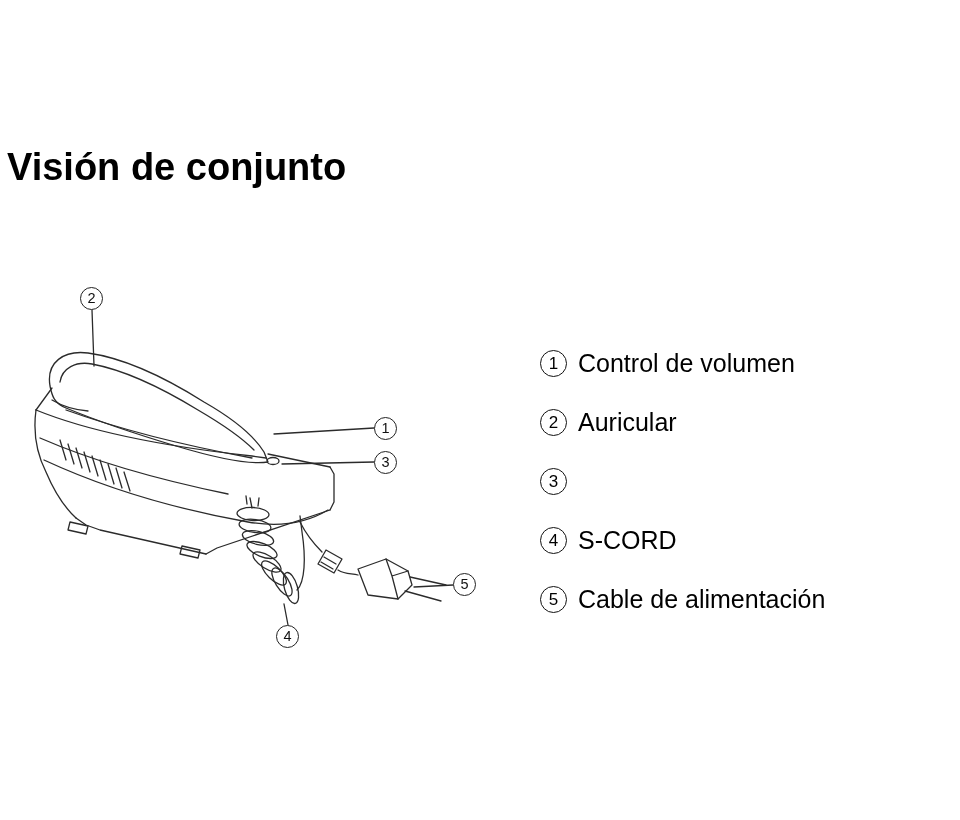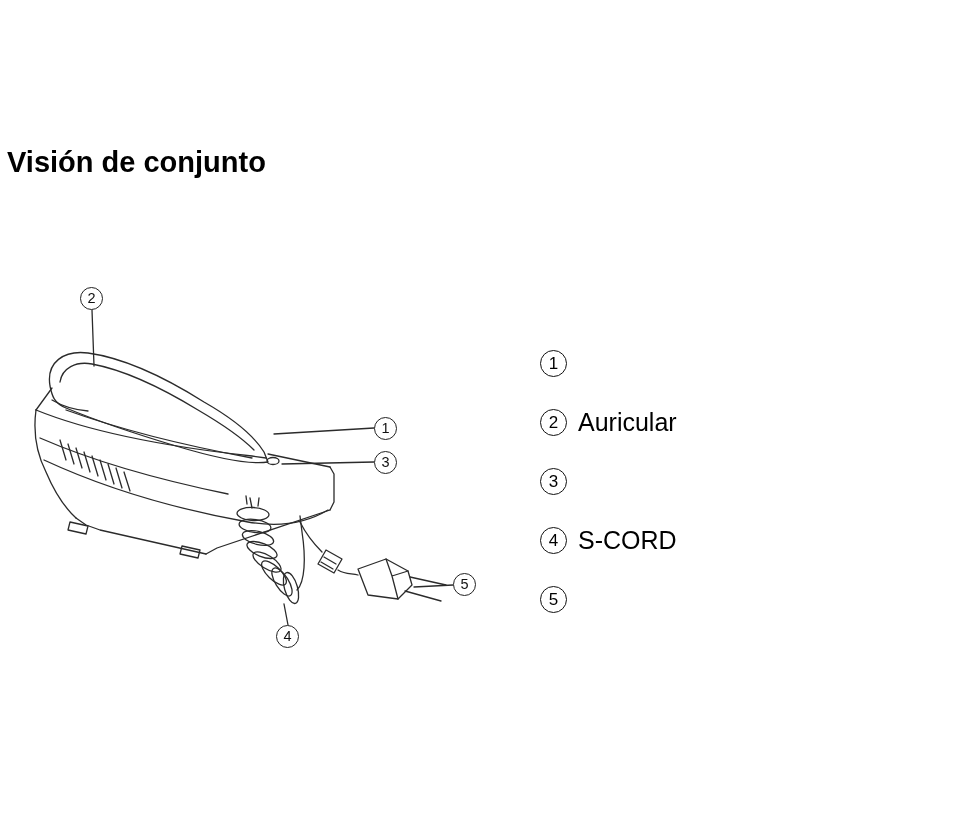--- a/index.html
+++ b/index.html
@@ -2,21 +2,21 @@
 <html><head>
 <meta charset="utf-8">
 <style>
   html,body{margin:0;padding:0;}
   body{
     width:960px;height:820px;background:#ffffff;position:relative;
     font-family:"Liberation Sans",sans-serif;color:#000;overflow:hidden;
   }
   .title{
     position:absolute;left:7px;top:146px;margin:0;
-    font-size:29px;font-weight:700;color:#000;
+    font-size:38px;font-weight:700;color:#000;
   }
   .diagram{position:absolute;left:0;top:260px;width:500px;height:420px;}
   .diagram svg{position:absolute;left:0;top:0;}
   .callout{
     position:absolute;width:23px;height:23px;box-sizing:border-box;
     border:1.5px solid #222;border-radius:50%;background:#fff;
     display:flex;align-items:center;justify-content:center;
     font-size:14.5px;color:#111;line-height:1;
   }
   .legend{
@@ -115,28 +115,30 @@
   <div class="callout" style="left:80px;top:27px;">2</div>
   <div class="callout" style="left:374px;top:157px;">1</div>
   <div class="callout" style="left:374px;top:191px;">3</div>
   <div class="callout" style="left:276px;top:365px;">4</div>
   <div class="callout" style="left:453px;top:313px;">5</div>
 </div>
 
 <div class="legend">
   <div class="legend-item">
     <span class="badge">1</span>
+    <span class="legend-label">Control de volumen</span>
   </div>
   <div class="legend-item">
     <span class="badge">2</span>
     <span class="legend-label">Auricular</span>
   </div>
   <div class="legend-item">
     <span class="badge">3</span>
   </div>
   <div class="legend-item">
     <span class="badge">4</span>
     <span class="legend-label">S-CORD</span>
   </div>
   <div class="legend-item">
     <span class="badge">5</span>
+    <span class="legend-label">Cable de alimentación</span>
   </div>
 </div>
 
 </body></html>

